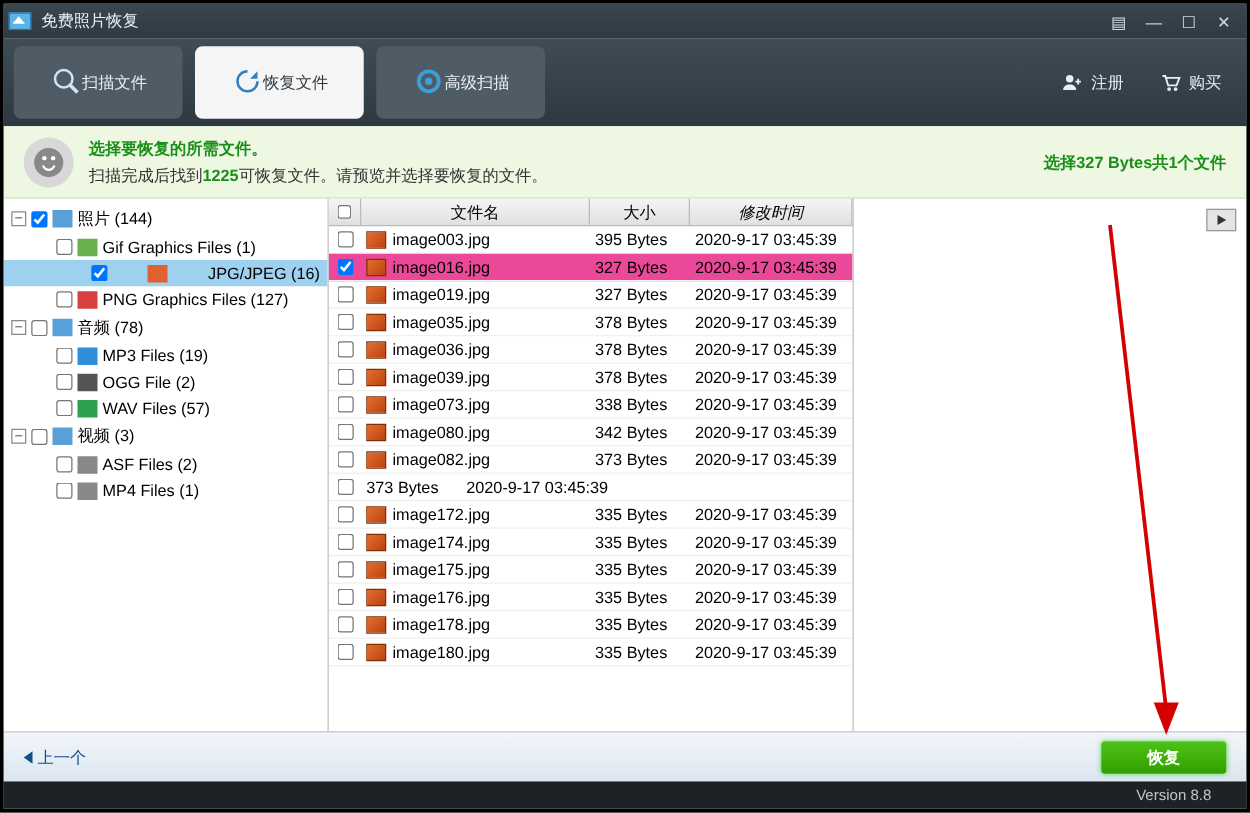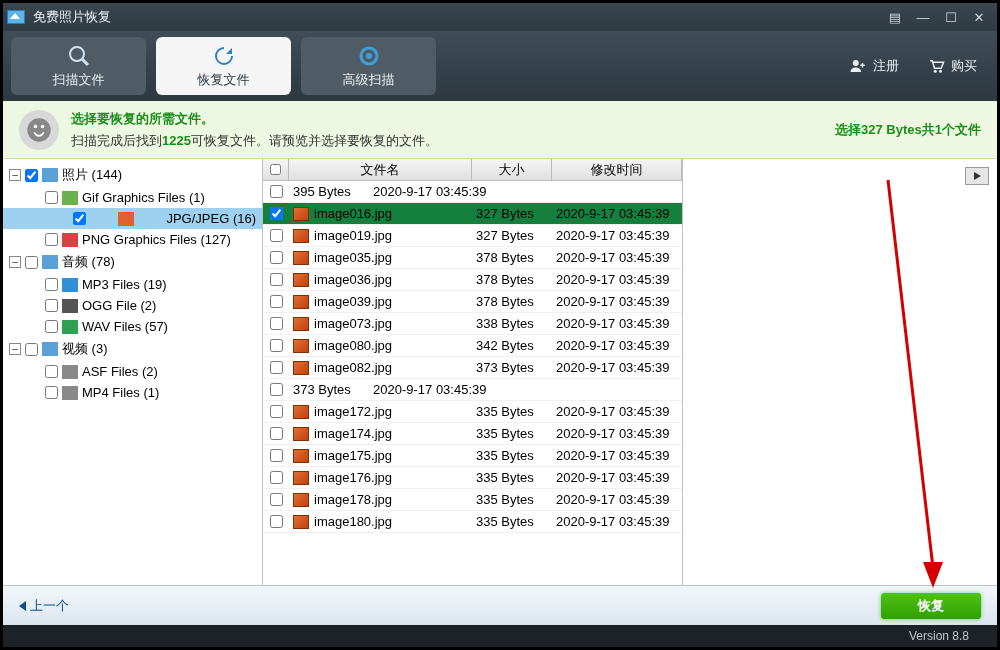--- a/index.html
+++ b/index.html
@@ -4,21 +4,21 @@
 <style>
 * { box-sizing: border-box; margin: 0; padding: 0; font-family: "Microsoft YaHei", Arial, sans-serif; }
 body { width: 1000px; height: 650px; background: #000; overflow: hidden; position: relative; }
 .window { width: 994px; height: 644px; margin: 3px; background: #fff; display: flex; flex-direction: column; box-shadow: 0 0 0 3px #000; }
 .titlebar { height: 28px; background: linear-gradient(#3a4750,#2f3a42); display: flex; align-items: center; padding: 0 4px; color: #e8eef2; font-size: 13px; justify-content: center; }
 .titlebar .app-icon { width: 18px; height: 14px; background: #5bb3e8; border: 1px solid #2a7cb0; margin-right: 8px; position: relative; }
 .titlebar .app-icon::after { content:""; position:absolute; left:2px; top:2px; width:0; height:0; border-left:5px solid transparent; border-right:5px solid transparent; border-bottom:6px solid #fff; }
 .winctl { margin-left: auto; display: flex; }
 .winctl div { width: 28px; height: 20px; display:flex; align-items:center; justify-content:center; color:#cfd8dc; font-size:13px; cursor:pointer; }
 .toolbar { height: 70px; background: linear-gradient(#3f4d57,#2d3840); display: flex; align-items: center; padding: 6px 8px; gap: 10px; }
-.tab { width: 135px; height: 58px; background: #505c65; border-radius: 6px; display:flex; flex-direction:column; align-items:center; justify-content:center; color:#e8eef2; font-size:13px; cursor:pointer; }
+.tab { width: 135px; height: 58px; background: #505c65; border-radius: 6px; display:flex; flex-direction:row; align-items:center; justify-content:center; color:#e8eef2; font-size:13px; cursor:pointer; }
 .tab.active { background: #f5f5f5; color:#2f3a42; }
 .tab .ticon { width: 26px; height: 26px; display:flex; align-items:center; justify-content:center; margin-bottom:2px; }
 .tab .ticon svg { width:24px; height:24px; }
 .toolbar-right { margin-left:auto; display:flex; gap:28px; color:#e8eef2; font-size:13px; padding-right:12px; }
 .toolbar-right .tr-item { display:flex; align-items:center; gap:6px; cursor:pointer; }
 .info-bar { height: 58px; background: #eef7e1; border-bottom: 1px solid #c8e0a8; display:flex; align-items:center; padding: 0 16px; font-size: 13px; }
 .info-bar .info-icon { width:40px; height:40px; border-radius:50%; background:#d8d8d8; display:flex; align-items:center; justify-content:center; margin-right:12px; }
 .info-bar .info-icon svg{width:28px;height:28px;}
 .info-text .t1 { color:#1a8f1a; font-weight:bold; font-size:13px; margin-bottom:4px;}
 .info-text .t2 { color:#333; font-size:13px;}
@@ -33,24 +33,24 @@
 .sidebar .node input[type=checkbox]{ width:13px; height:13px; }
 .sidebar .node .nicon{ width:16px; height:14px; display:inline-block; }
 .sidebar .lbl{ white-space:nowrap; }
 .center { flex:1; display:flex; min-width:0; }
 .filelist { width: 420px; border-right:1px solid #c0c0c0; display:flex; flex-direction:column; font-size:13px; }
 .fl-head { height:22px; display:flex; background:linear-gradient(#f5f5f5,#e0e0e0); border-bottom:1px solid #bbb; }
 .fl-head .hc { border-right:1px solid #bbb; display:flex; align-items:center; justify-content:center; }
 .hc.chk{width:26px;}
 .hc.name{flex:1;}
 .hc.size{width:80px;}
-.hc.time{width:130px;}
+.hc.time{width:130px;font-style:italic;}
 .fl-body{ flex:1; overflow:hidden; }
 .frow { height:22px; display:flex; align-items:center; border-bottom:1px solid #f0f0f0; }
-.frow.sel{ background:#15803d;}
+.frow.sel{ background:#ec4899;}
 .frow .fc{ display:flex; align-items:center; }
 .fc.chk{width:26px; justify-content:center;}
 .fc.name{flex:1; gap:5px; padding-left:4px;}
 .fc.size{width:80px; justify-content:flex-start; padding-left:4px;}
 .fc.time{width:130px; justify-content:flex-start; padding-left:4px;}
 .fthumb{ width:16px; height:14px; background:linear-gradient(135deg,#e07030,#c04010); border:1px solid #803000; }
 .preview{ flex:1; padding:8px; }
 .preview .play{ width:24px; height:18px; background:#e5e5e5; border:1px solid #999; margin-left:auto; display:flex; align-items:center; justify-content:center; cursor:pointer;}
 .preview .play::after{content:"";border-left:7px solid #333;border-top:4px solid transparent;border-bottom:4px solid transparent;}
 .bottombar{ height:40px; background:linear-gradient(#f2f6fa,#dce6ef); border-top:1px solid #b5c4d1; display:flex; align-items:center; padding:0 16px; font-size:13px; position:relative;}
@@ -217,20 +217,24 @@
             </div>
           <div class="hc name">文件名</div>
           <div class="hc size">大小</div>
           <div class="hc time">修改时间</div>
         </div>
         <div class="fl-body" id="flbody">
             <div class="frow">
               <div class="fc chk">
                 <input type="checkbox" style="">
               </div>
+              <div class="fc name">
+                <span class="fthumb"></span>
+                <span>image003.jpg</span>
+              </div>
               <div class="fc size">
                 <span>395 Bytes</span>
               </div>
               <div class="fc time">
                 <span>2020-9-17 03:45:39</span>
               </div>
             </div>
             <div class="frow sel">
               <div class="fc chk">
                 <input type="checkbox" checked="" style="">

